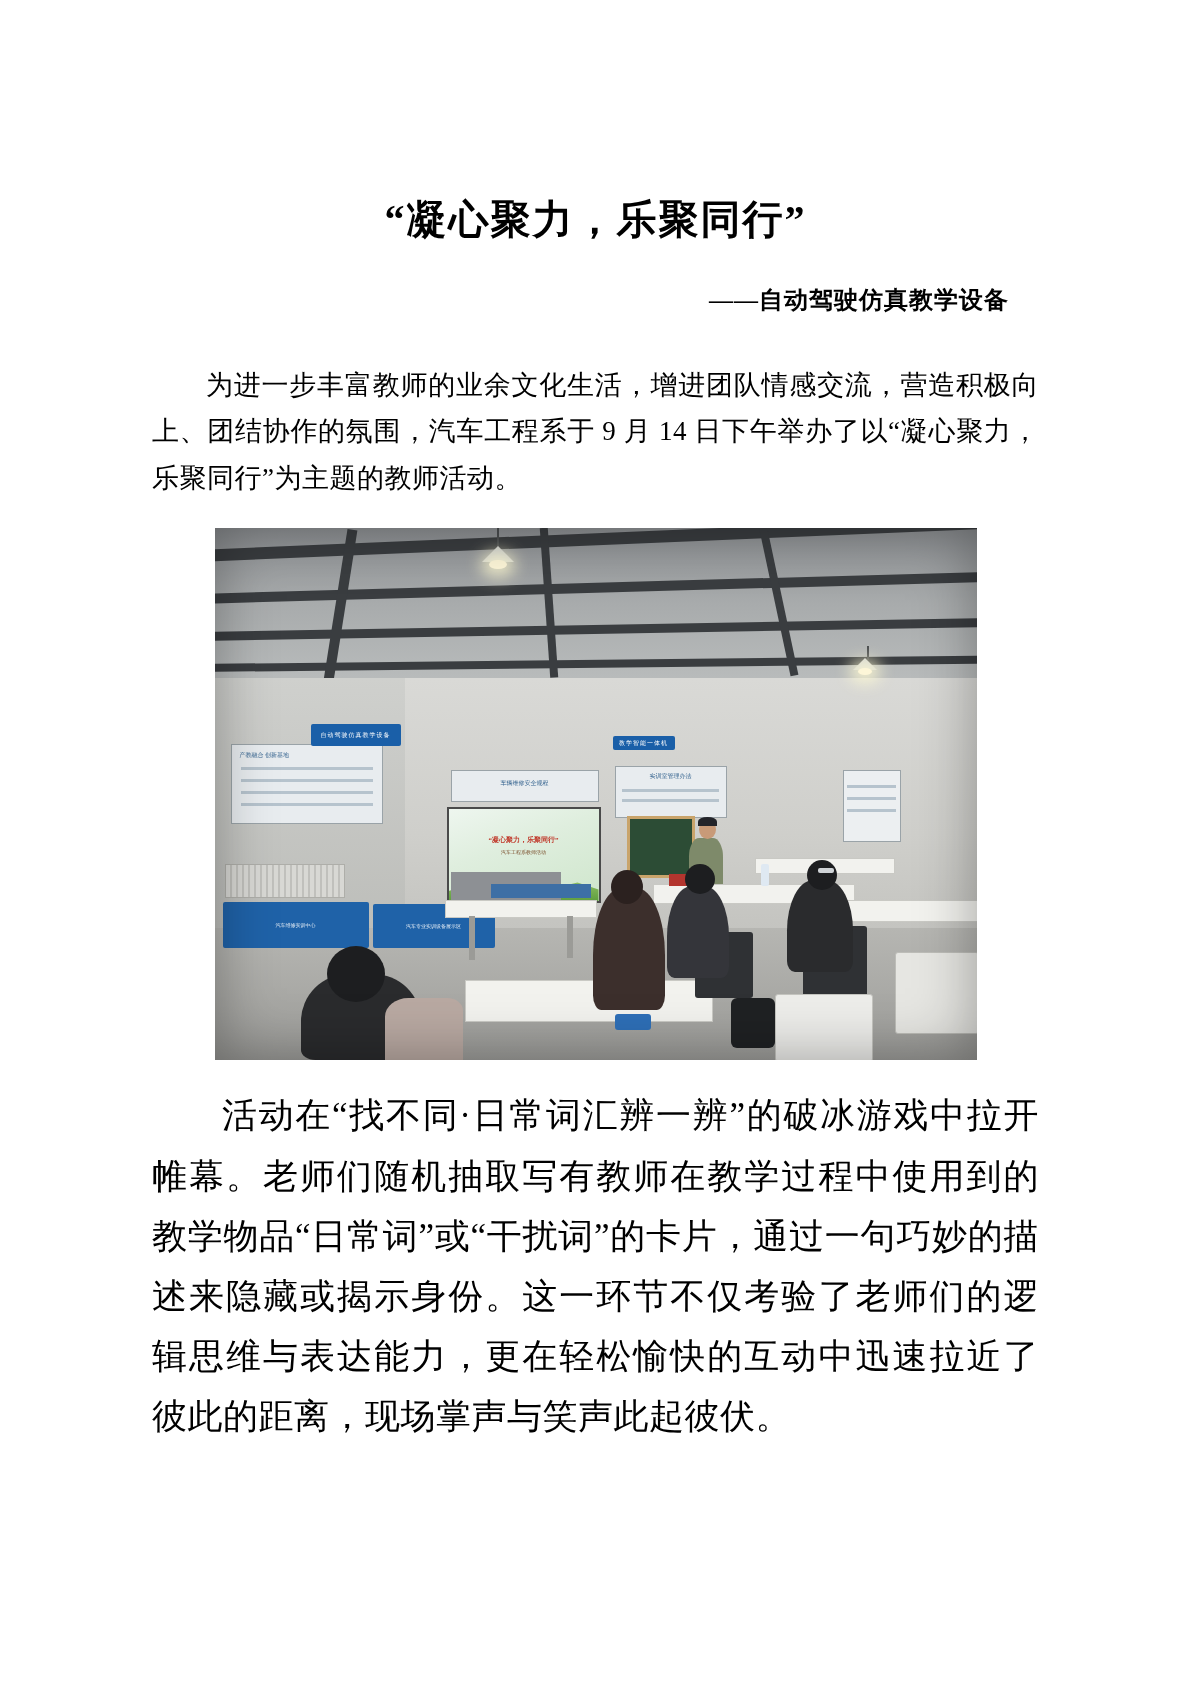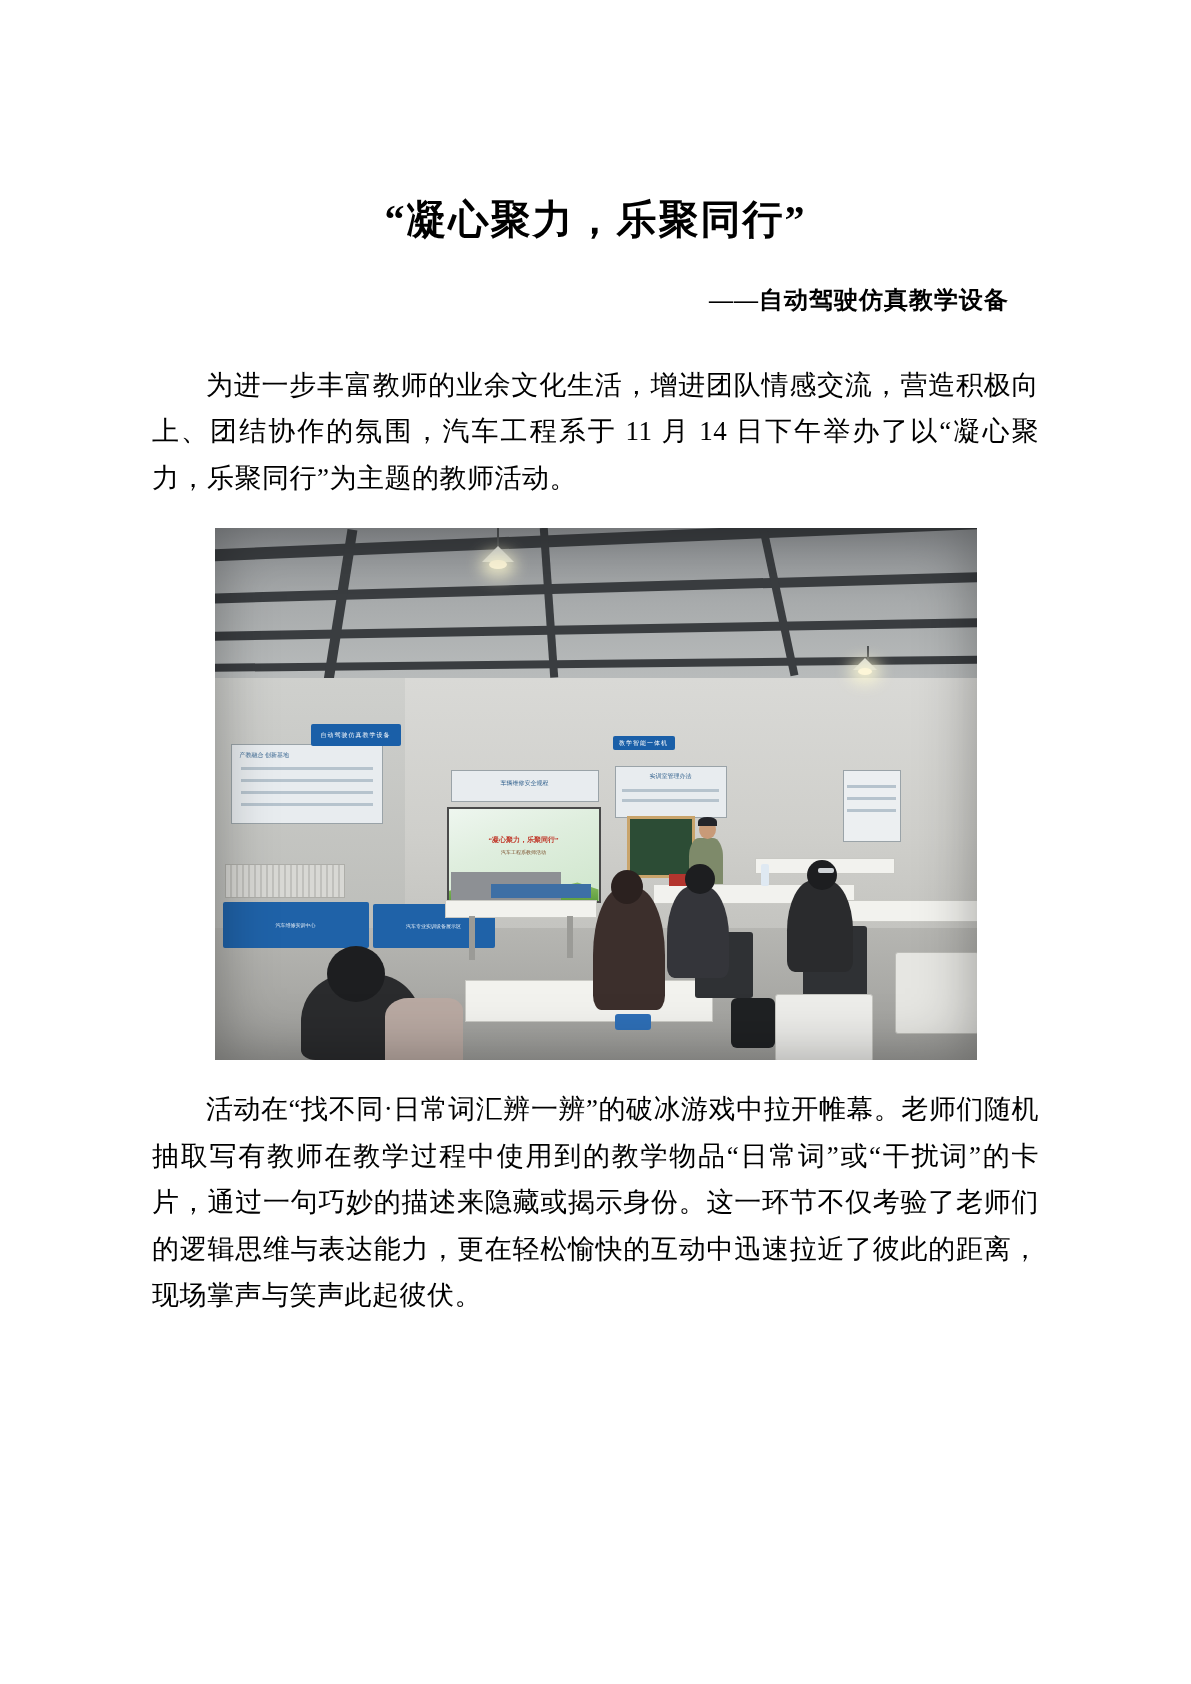--- a/index.html
+++ b/index.html
@@ -54,21 +54,21 @@
   .figure {
     margin: 20px auto 0 auto;
     width: 762px;
     height: 532px;
     position: relative;
     overflow: hidden;
     background: #6d6f70;
   }
   .para-2 {
     margin-top: 26px;
-    font-size: 27px;
+    font-size: 35px;
     line-height: 1.72;
     text-align: justify;
     text-justify: inter-ideograph;
     letter-spacing: 0.5px;
     padding: 0 12px;
   }
 
   
   .ph { position: absolute; }
   .ceiling {
@@ -172,21 +172,21 @@
 </style>
 </head>
 <body>
 
 <div class="page">
 
   <h1 class="doc-title">“凝心聚力，乐聚同行”</h1>
 
   <div class="doc-subtitle">——自动驾驶仿真教学设备</div>
 
-  <p class="body-text indent">为进一步丰富教师的业余文化生活，增进团队情感交流，营造积极向上、团结协作的氛围，汽车工程系于 11 月 14 日下午举办了以“凝心聚力，乐聚同行”为主题的教师活动。</p>
+  <p class="body-text indent">为进一步丰富教师的业余文化生活，增进团队情感交流，营造积极向上、团结协作的氛围，汽车工程系于 9 月 14 日下午举办了以“凝心聚力，乐聚同行”为主题的教师活动。</p>
 
   <div class="figure">
 
     <div class="ph ceiling"></div>
 
     <div class="ph beam" style="left:-20px; top:22px; width:820px; height:12px; transform: rotate(-2.4deg);"></div>
     <div class="ph beam" style="left:-20px; top:66px; width:820px; height:10px; transform: rotate(-1.6deg);"></div>
     <div class="ph beam" style="left:-20px; top:104px; width:820px; height:9px; transform: rotate(-1deg);"></div>
     <div class="ph beam" style="left:-20px; top:136px; width:820px; height:8px; transform: rotate(-0.6deg);"></div>
     <div class="ph beam" style="left:120px; top:0px; width:10px; height:160px; transform: rotate(9deg);"></div>

